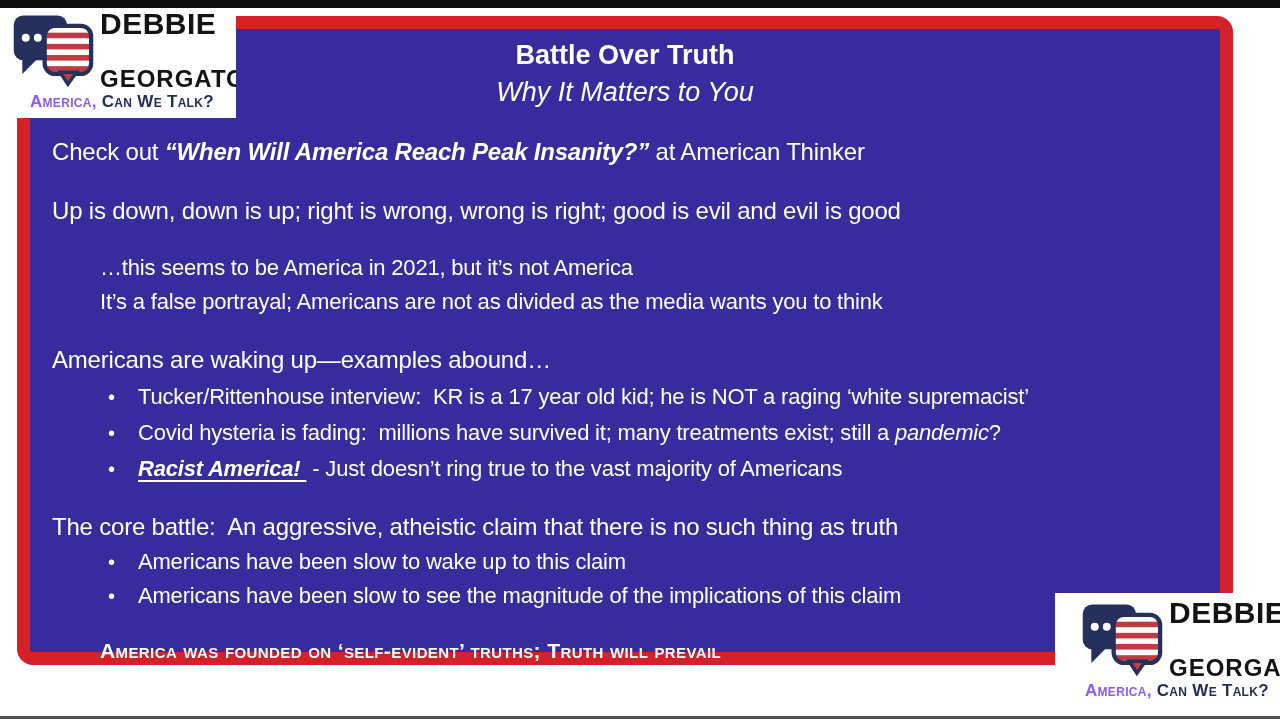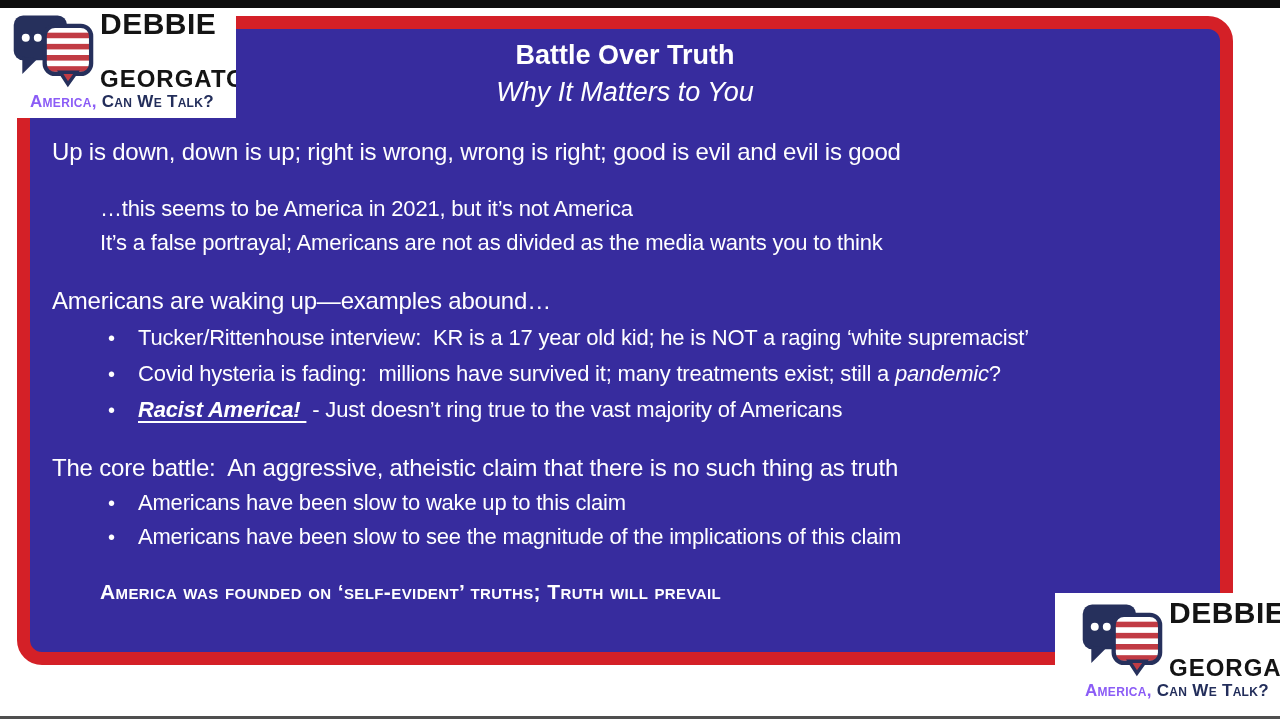--- a/index.html
+++ b/index.html
@@ -18,21 +18,21 @@
     position: absolute; left: 0; top: 716px; width: 1280px; height: 3px;
     background: #4f4f4f;
   }
   
   .slide {
     position: absolute; left: 17px; top: 16px;
     width: 1216px; height: 649px;
     box-sizing: border-box;
     background: #372c9e;
     border: 13px solid #d42027;
-    border-radius: 25px;
+    border-radius: 16px;
   }
   .title-block { padding-top: 8px; text-align: center; color: #ffffff; }
   .slide-title   { font-size: 27px; font-weight: bold; line-height: 37px; }
   .slide-subtitle{ font-size: 27px; font-weight: normal; font-style: italic; line-height: 37px; }
 
   .content { color: #ffffff; }
   .line { display: flex; align-items: baseline; }
   .line .txt { white-space: pre; letter-spacing: -0.2px; }
   .line.h { font-size: 24px; line-height: 36px; padding-left: 22px; }
   .line.s { font-size: 22px; line-height: 34px; padding-left: 70px; }
@@ -74,20 +74,23 @@
 <body>
 
 <div class="letterbox-top"></div>
 
 <div class="slide">
   <div class="title-block">
     <div class="slide-title">Battle Over Truth</div>
     <div class="slide-subtitle">Why It Matters to You</div>
   </div>
   <div class="content" id="content">
+      <div class="line h gap">
+        <span class="txt"><span>Check out </span><span class="bi">“When Will America Reach Peak Insanity?”</span><span> at American Thinker</span></span>
+      </div>
       <div class="line h gap">
         <span class="txt"><span>Up is down, down is up; right is wrong, wrong is right; good is evil and evil is good</span></span>
       </div>
       <div class="line s gap-sm">
         <span class="txt"><span>…this seems to be America in 2021, but it’s not America</span></span>
       </div>
       <div class="line s">
         <span class="txt"><span>It’s a false portrayal; Americans are not as divided as the media wants you to think</span></span>
       </div>
       <div class="line h gap">

